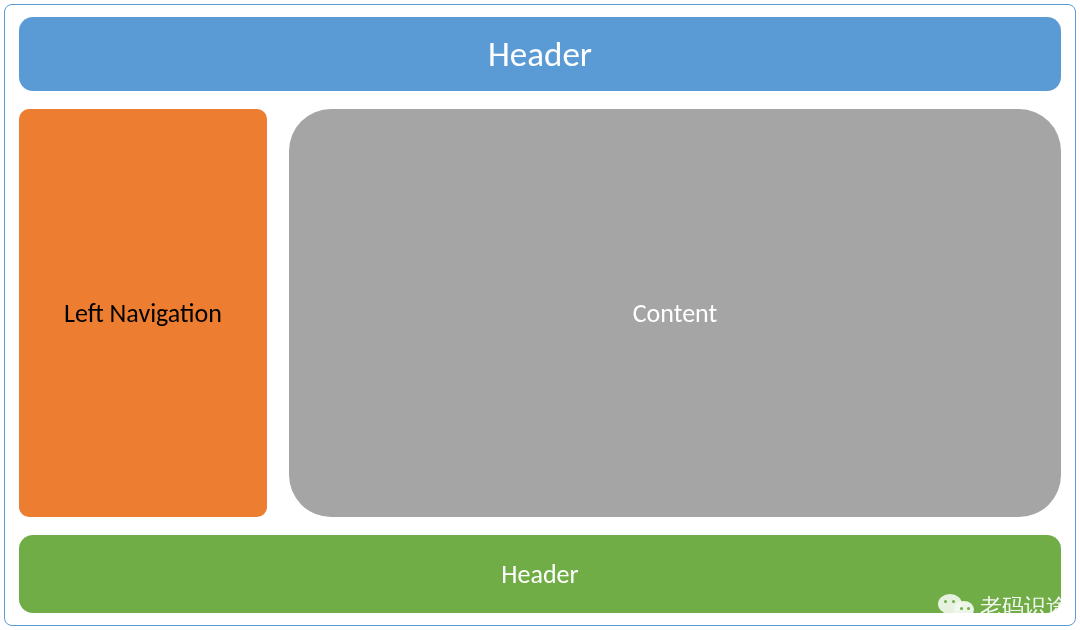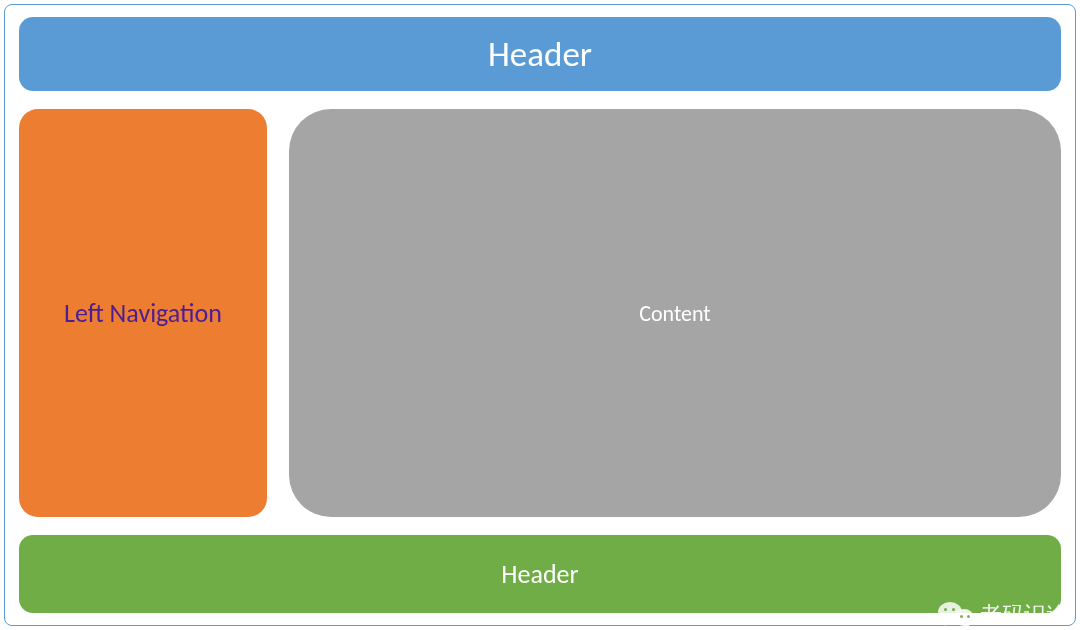--- a/index.html
+++ b/index.html
@@ -36,55 +36,55 @@
       font-size: 35px;
       font-weight: 400;
     }
     .middle {
       display: flex;
       gap: 22px;
       flex: 1;
     }
     .left-nav {
       background: #ed7d31;
-      border-radius: 19px;
+      border-radius: 10px;
       width: 248px;
       display: flex;
       align-items: center;
       justify-content: center;
-      color: #4c1d95;
+      color: #000000;
       font-size: 26px;
       font-weight: 400;
     }
     .content {
       background: #a5a5a5;
       border-radius: 42px;
       flex: 1;
       display: flex;
       align-items: center;
       justify-content: center;
       color: #ffffff;
-      font-size: 22px;
+      font-size: 26px;
       font-weight: 400;
     }
     .footer {
       background: #70ad47;
       border-radius: 14px;
       height: 78px;
       display: flex;
       align-items: center;
       justify-content: center;
       color: #ffffff;
       font-size: 26px;
       font-weight: 400;
     }
     .watermark {
       position: absolute;
       right: 12px;
-      bottom: 0;
+      bottom: 8px;
       display: flex;
       align-items: center;
       gap: 6px;
       color: #ffffff;
       font-size: 22px;
       opacity: 0.92;
     }
     .wechat-icon {
       width: 36px;
       height: 30px;

